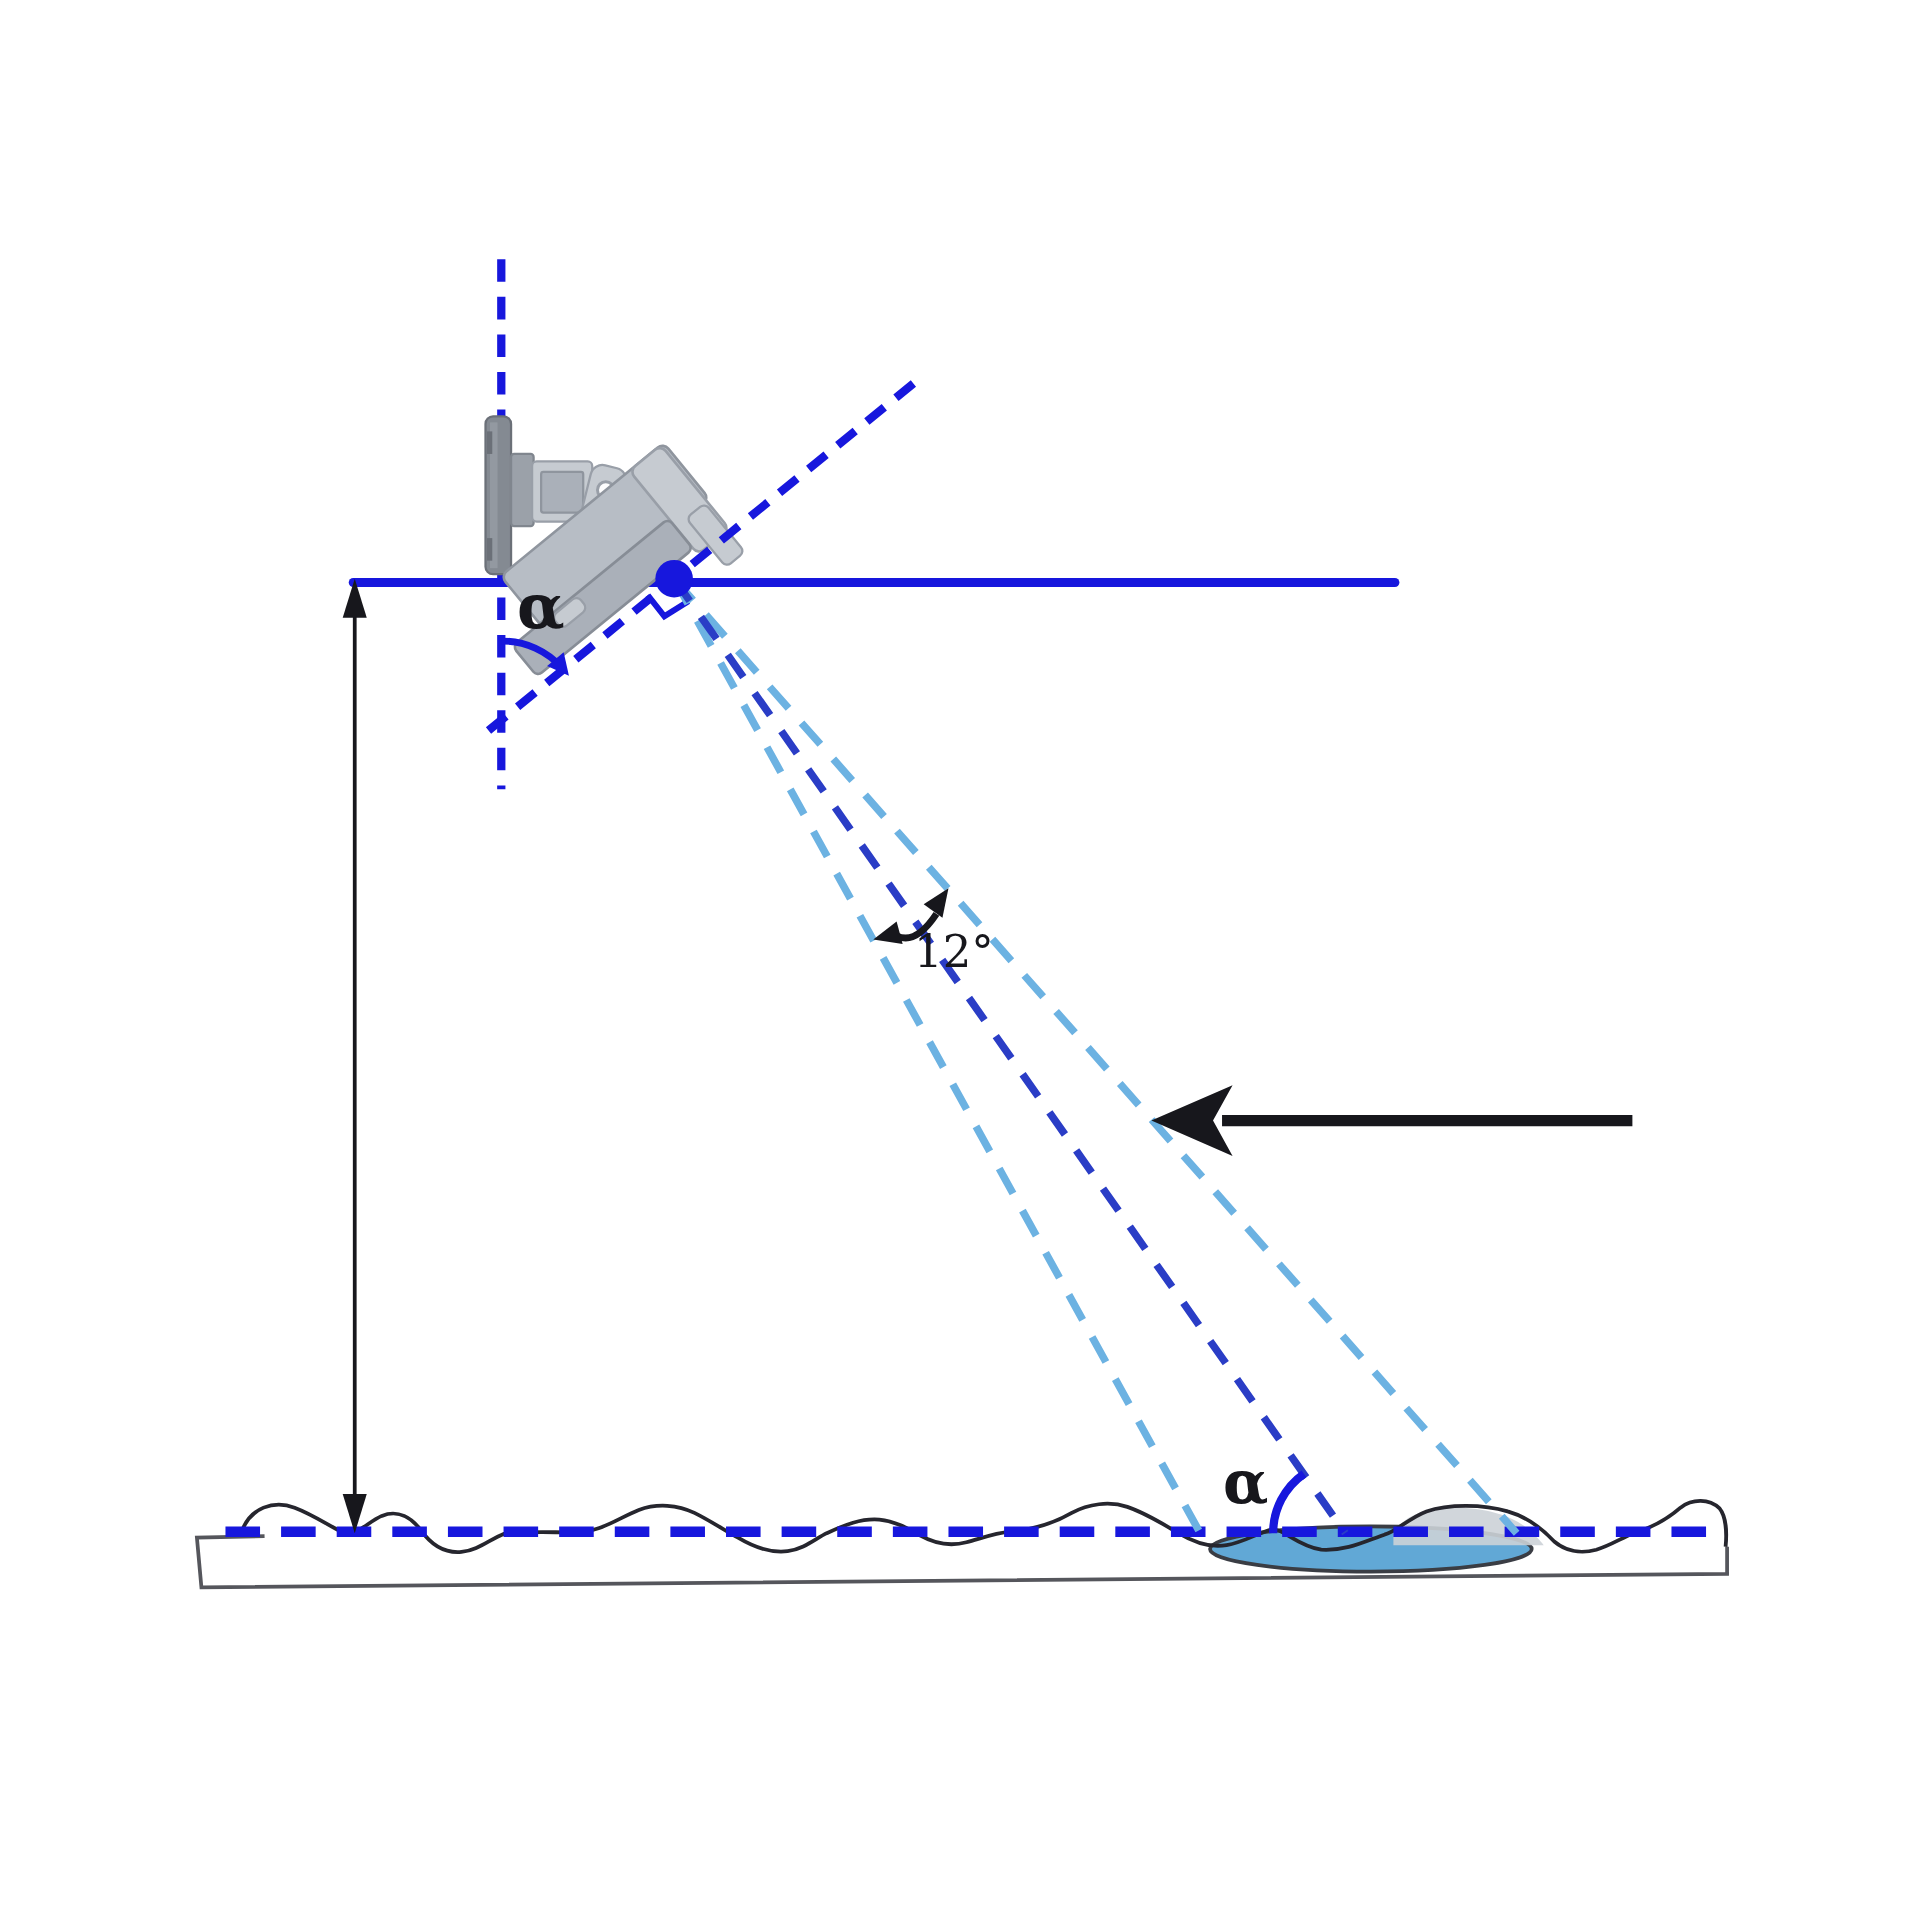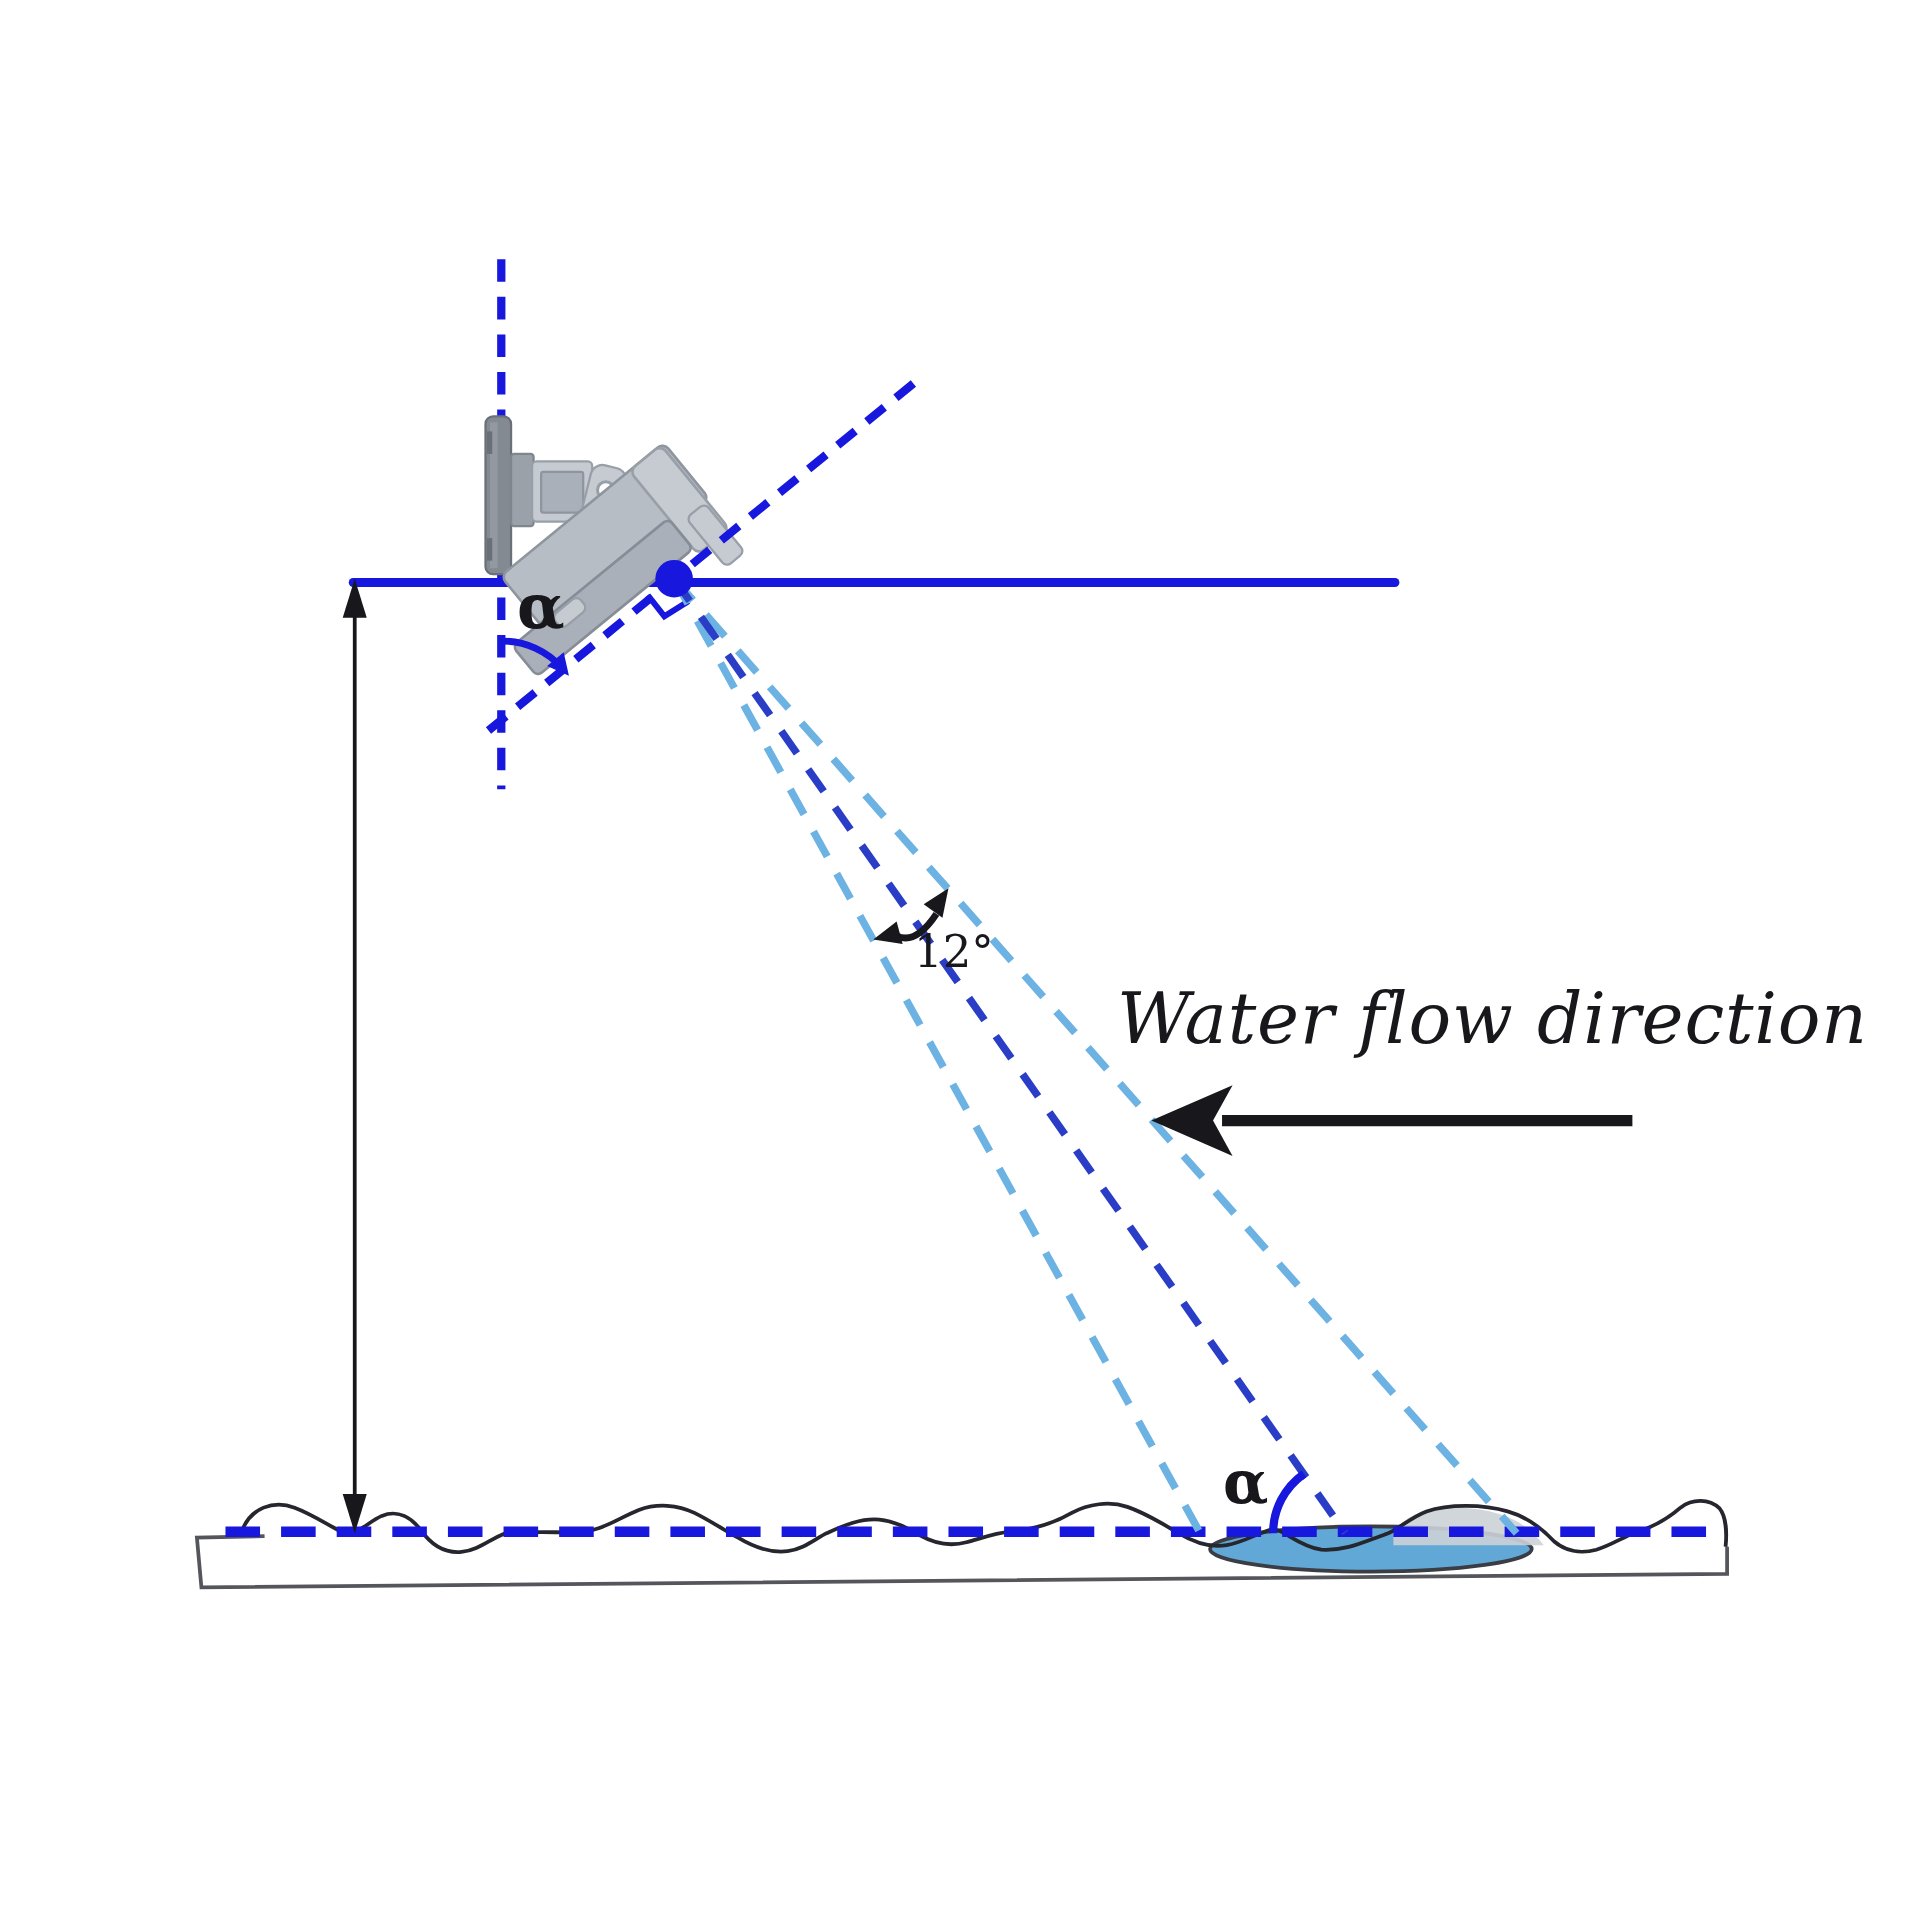--- a/index.html
+++ b/index.html
@@ -139,18 +139,17 @@
     <g>
       <line x1="1626" y1="1491" x2="2172" y2="1491" stroke="#17171c" stroke-width="15"></line>
       <polygon points="1532,1491 1640,1444 1614,1491 1640,1538" fill="#17171c"></polygon>
     </g>
   </svg>
 
   <div class="diagram-label alpha-label alpha-top">α</div>
 
   <div class="diagram-label beam-angle-label">12°</div>
 
-  <div class="diagram-label flow-label">Water flow direction</div>
 
   <div class="diagram-label alpha-label alpha-bottom">α</div>
 
 </div>
 
 
 </body></html>

